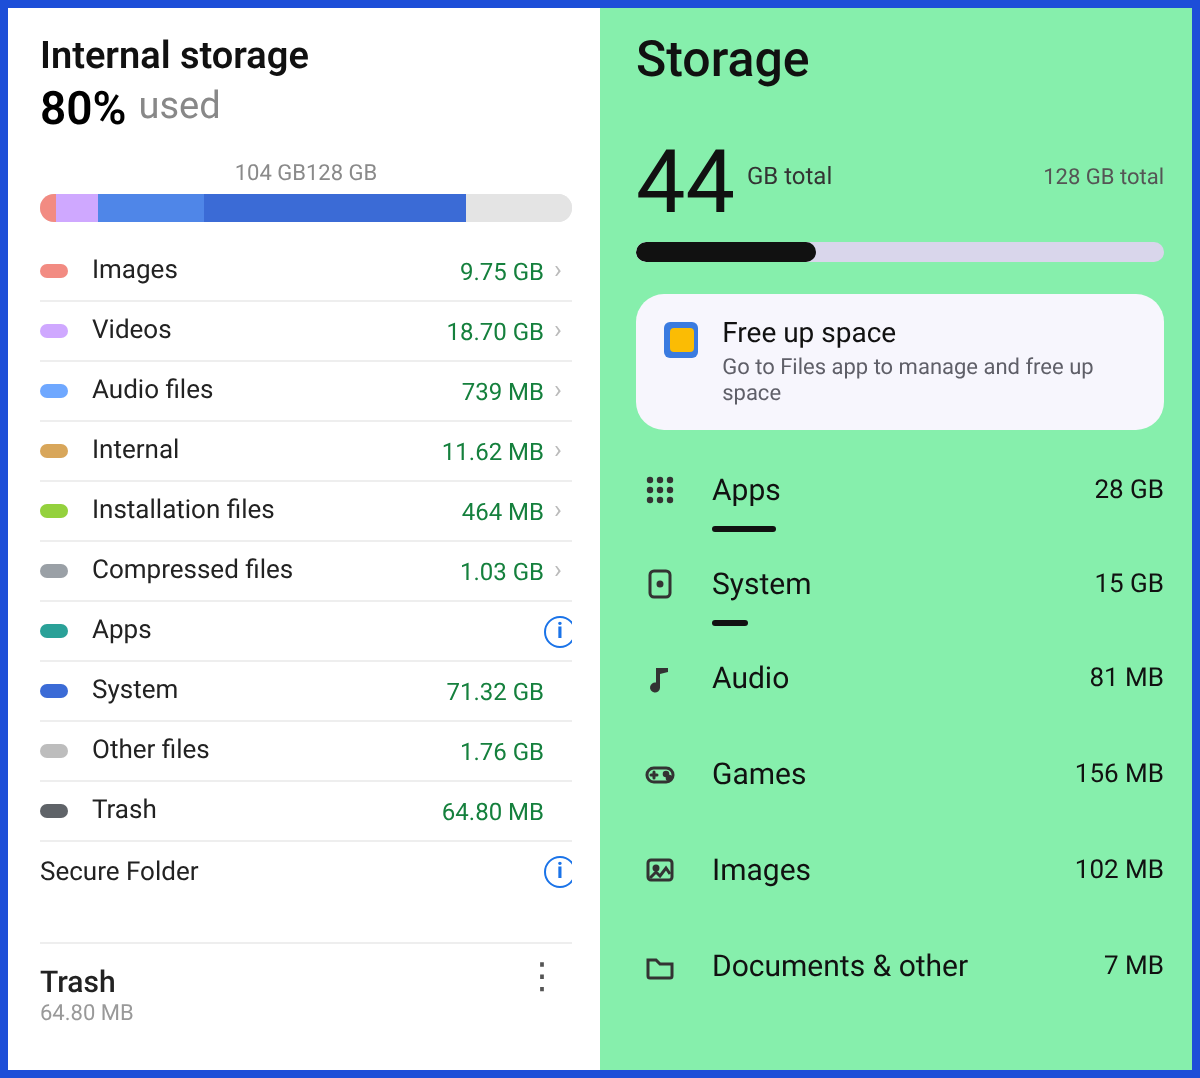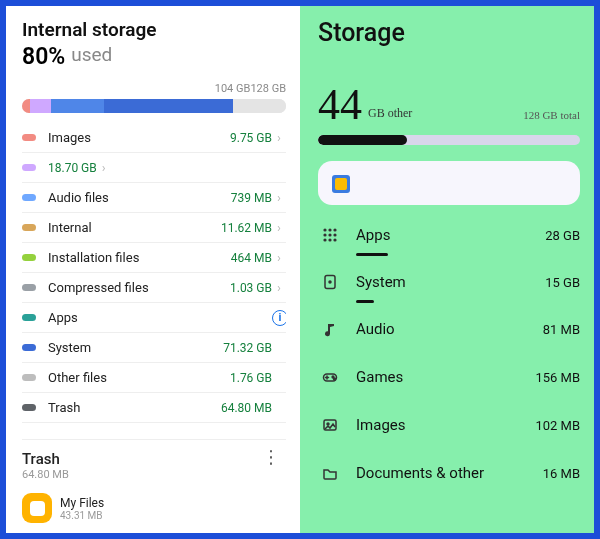--- a/index.html
+++ b/index.html
@@ -1,24 +1,24 @@
 <!DOCTYPE html>
 <html><head>
 <meta charset="utf-8">
 <style>
   * { box-sizing: border-box; margin: 0; padding: 0; }
   body { font-family: -apple-system, Roboto, "Segoe UI", Arial, sans-serif; background:#fff; }
-  .frame { width:600px; height:539px; display:flex; border:6px solid #1d4ed8; }
+  .frame { width:600px; height:539px; display:flex; border:4px solid #1d4ed8; }
   .left { width:50%; padding:12px 14px 10px 16px; display:flex; flex-direction:column; background:#fff; }
   .right { width:50%; background:#86efac; padding:12px 14px 10px 18px; display:flex; flex-direction:column; }
 
   .ltitle { font-size:19px; font-weight:600; color:#111; }
   .lpct { font-size:23px; font-weight:600; margin-top:2px; display:flex; align-items:flex-start; gap:6px;}
   .lpct-used { font-size:19px; font-weight:400; color:#888; }
-  .lcaps { display:flex; justify-content:flex-end; font-size:11px; color:#8a8a8a; margin-top:12px; }
+  .lcaps { display:flex; justify-content:center; font-size:11px; color:#8a8a8a; margin-top:12px; }
 
   .bar { height:14px; border-radius:8px; background:#e4e4e4; overflow:hidden; display:flex; margin-top:4px; margin-bottom:10px;}
   .seg { height:100%; }
 
   .rows { flex:1; overflow:hidden; }
   .row { display:flex; align-items:center; height:30px; border-bottom:1px solid #eee; font-size:13px; }
   .row:last-child { border-bottom:none; }
   .pill { width:14px; height:7px; border-radius:4px; margin-right:12px; flex-shrink:0; }
   .row .label { flex:1; color:#222; }
   .row .val { color:#15803d; font-size:12px; }
@@ -36,21 +36,21 @@
   .app-icon { width:30px; height:30px; border-radius:9px; display:flex; align-items:center; justify-content:center; }
   .app-icon.yellow { background:#ffb300; }
   .app-icon.pink   { background:#d81b60; }
   .app-icon-inner { width:15px; height:15px; border-radius:4px; background:#fff; }
   .app-icon.pink .app-icon-inner { border-radius:50%; width:16px; height:16px; background:#fff; position:relative;}
   .app-txt .name { font-size:12px; color:#222; }
   .app-txt .size { font-size:10px; color:#9a9a9a; }
 
   
   .rtitle { font-size:25px; font-weight:500; color:#111; }
-  .rusage { display:flex; align-items:flex-end; margin-top:36px;font-family:Liberation Serif, serif; }
+  .rusage { display:flex; align-items:center; margin-top:24px; }
   .rnum { font-size:44px; font-weight:400; line-height:1; color:#111;}
   .runit { font-size:12px; color:#333; margin-left:6px; margin-bottom:6px; }
   .rtotal { margin-left:auto; font-size:11px; color:#555; margin-bottom:6px;}
   .rbar { height:10px; background:#d9d6eb; border-radius:6px; overflow:hidden; margin-top:8px; }
   .rbar-fill { height:100%; background:#111; border-radius:6px; }
 
   .card { background:#f7f6fd; border-radius:14px; padding:12px 14px; margin-top:16px; display:flex; align-items:flex-start; gap:12px; }
   .card-icon { width:18px;height:18px;background:#3a7be0;border-radius:3px; margin-top:2px; position:relative;}
   .card-icon::after{content:"";position:absolute;left:3px;top:3px;width:12px;height:12px;background:#fbbc04;border-radius:2px;}
   .card-title { font-size:14px; color:#111; }
@@ -91,20 +91,21 @@
 
     <div class="rows" id="lrows">
         <div class="row">
           <span class="pill" style="background:#f28b82"></span>
           <span class="label">Images</span>
           <span class="val">9.75 GB</span>
           <span class="chev">›</span>
         </div>
         <div class="row">
           <span class="pill" style="background:#cfa8ff"></span>
+          <span class="label">Videos</span>
           <span class="val">18.70 GB</span>
           <span class="chev">›</span>
         </div>
         <div class="row">
           <span class="pill" style="background:#6fa8ff"></span>
           <span class="label">Audio files</span>
           <span class="val">739 MB</span>
           <span class="chev">›</span>
         </div>
         <div class="row">
@@ -158,46 +159,41 @@
 
     <div class="trash-sec">
       <div class="trash-head">
         <div class="txt">
           <h4>Trash</h4>
           <div class="sub">64.80 MB</div>
         </div>
         <div class="dots">⋮</div>
       </div>
       <div class="apps" id="tapps">
-          <div class="app">
-            <div class="app-icon yellow">
-              <div class="app-icon-inner"></div>
-            </div>
-            <div class="app-txt">
-              <div class="name">My Files</div>
-              <div class="size">43.31 MB</div>
-            </div>
-          </div>
         </div>
     </div>
   </div>
 
   <div class="right">
     <div class="rtitle">Storage</div>
     <div class="rusage">
       <div class="rnum">44</div>
-      <div class="runit">GB other</div>
+      <div class="runit">GB total</div>
       <div class="rtotal">128 GB total</div>
     </div>
     <div class="rbar">
       <div class="rbar-fill" id="rfill" style="width: 34%;"></div>
     </div>
 
     <div class="card">
       <div class="card-icon"></div>
+      <div>
+        <div class="card-title">Free up space</div>
+        <div class="card-sub">Go to Files app to manage and free up space</div>
+      </div>
     </div>
 
     <div class="rlist" id="rlist">
         <div class="rrow">
           <span class="ricon">
             <svg width="16" height="16" viewBox="0 0 16 16" fill="#333">
               <circle cx="3" cy="3" r="1.6"></circle>
               <circle cx="8" cy="3" r="1.6"></circle>
               <circle cx="13" cy="3" r="1.6"></circle>
               <circle cx="3" cy="8" r="1.6"></circle>
@@ -255,18 +251,18 @@
           <span class="label">Images</span>
           <span class="val">102 MB</span>
         </div>
         <div class="rrow">
           <span class="ricon">
             <svg width="16" height="16" viewBox="0 0 16 16" fill="none" stroke="#333" stroke-width="1.5">
               <path d="M2 5h4l2 2h6v6a1 1 0 0 1-1 1H3a1 1 0 0 1-1-1V5z"></path>
             </svg>
           </span>
           <span class="label">Documents &amp; other</span>
-          <span class="val">16 MB</span>
+          <span class="val">7 MB</span>
         </div>
       </div>
   </div>
 
 </div>
 
 </body></html>

